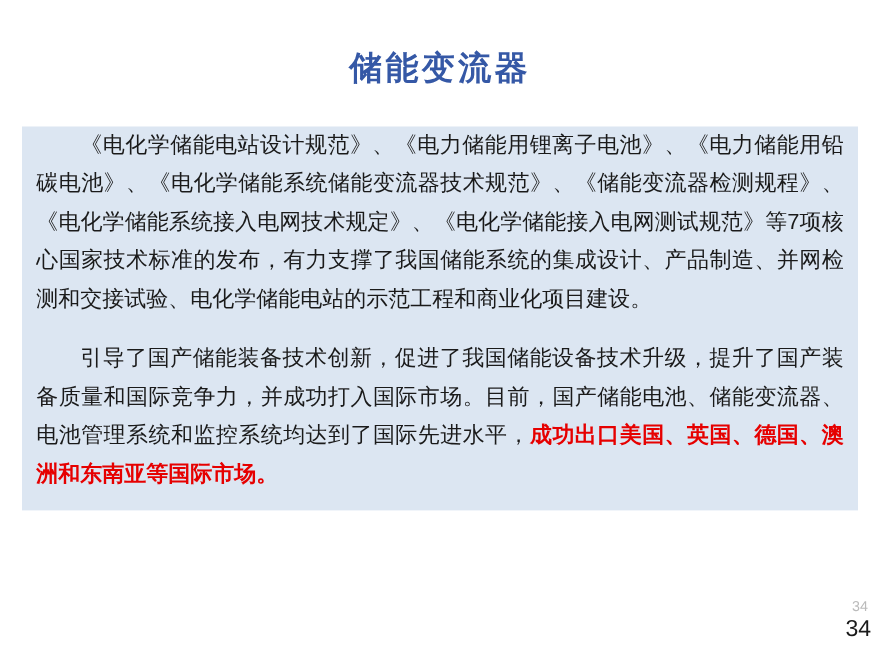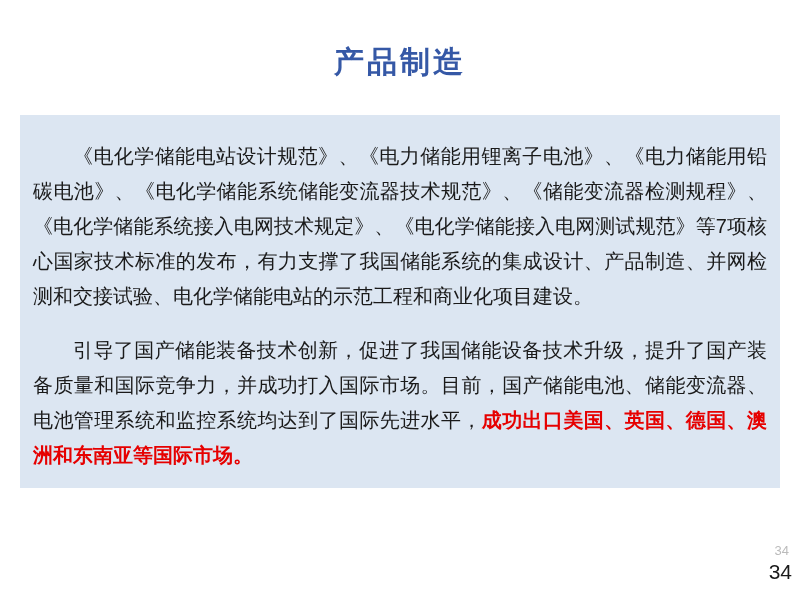--- a/index.html
+++ b/index.html
@@ -26,21 +26,21 @@
     font-weight: bold;
     letter-spacing: 3px;
     color: var(--title-blue, #3558A6);
   }
   .content-box {
     position: absolute;
     left: 20px;
     top: 115px;
     width: 760px;
     box-sizing: border-box;
-    padding: 24px 13px 15px 13px;
+    padding: 0 13px 15px 13px;
     background: var(--box-background, #DCE6F2);
   }
   .para {
     margin: 0;
     font-size: 20px;
     line-height: 35px;
     color: var(--body-text, #1A1A1A);
     text-align: justify;
     text-justify: inter-ideograph;
     text-indent: 2em;
@@ -66,21 +66,21 @@
     right: 8px;
     font-size: 21px;
     color: #1A1A1A;
   }
 </style>
 </head>
 <body>
 
 <div class="slide">
 
-  <h1 class="title">产品制造</h1>
+  <h1 class="title">储能变流器</h1>
 
   <div class="content-box">
     <p class="para">《电化学储能电站设计规范》、《电力储能用锂离子电池》、《电力储能用铅碳电池》、《电化学储能系统储能变流器技术规范》、《储能变流器检测规程》、《电化学储能系统接入电网技术规定》、《电化学储能接入电网测试规范》等7项核心国家技术标准的发布，有力支撑了我国储能系统的集成设计、产品制造、并网检测和交接试验、电化学储能电站的示范工程和商业化项目建设。</p>
     <p class="para"><span>引导了国产储能装备技术创新，促进了我国储能设备技术升级，提升了国产装备质量和国际竞争力，并成功打入国际市场。目前，国产储能电池、储能变流器、电池管理系统和监控系统均达到了国际先进水平，</span><span class="highlight-red">成功出口美国、英国、德国、澳洲和东南亚等国际市场。</span></p>
   </div>
 
   <div class="pagenum-small">34</div>
 
   <div class="pagenum-large">34</div>
 

